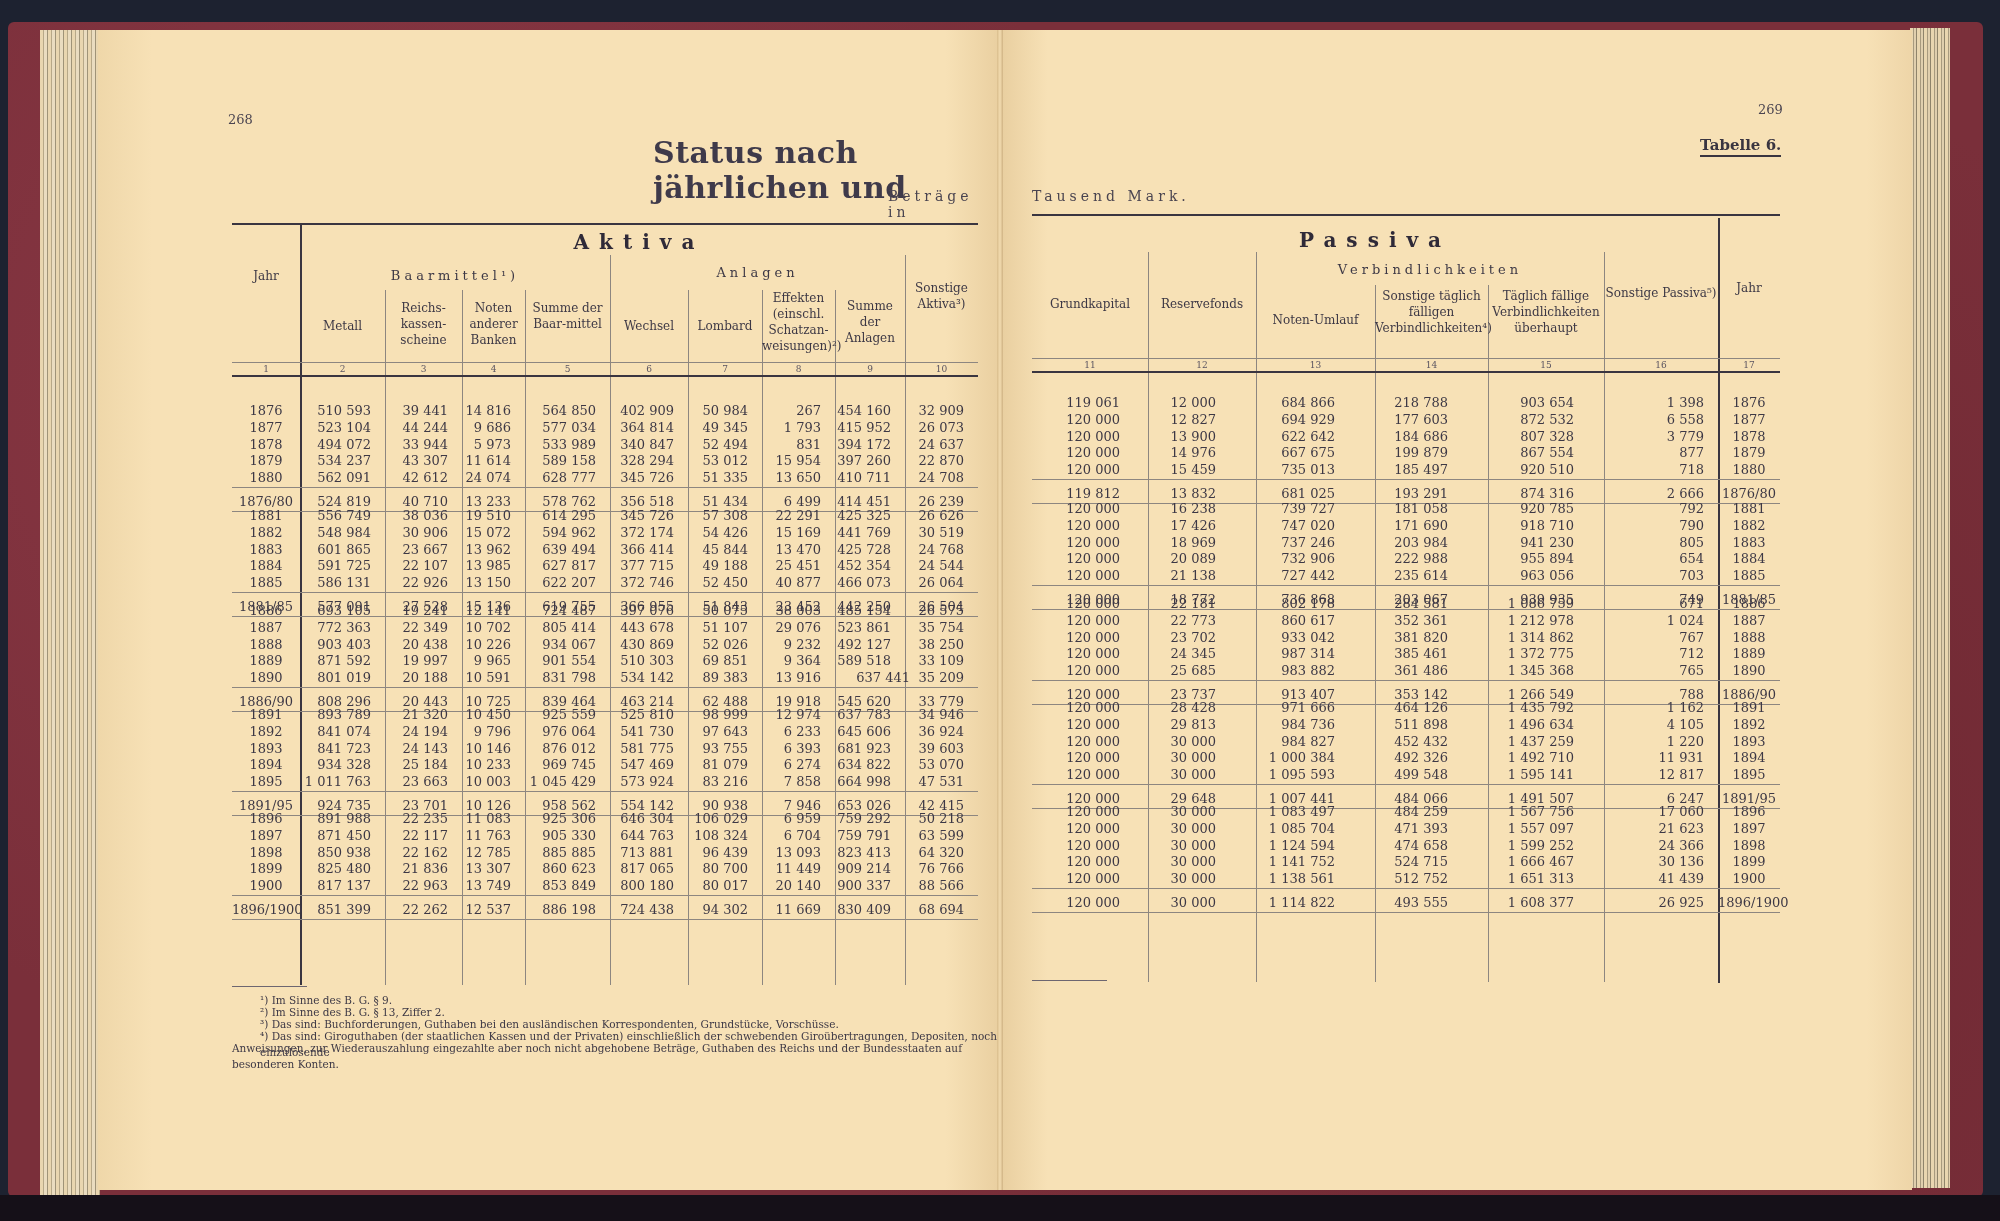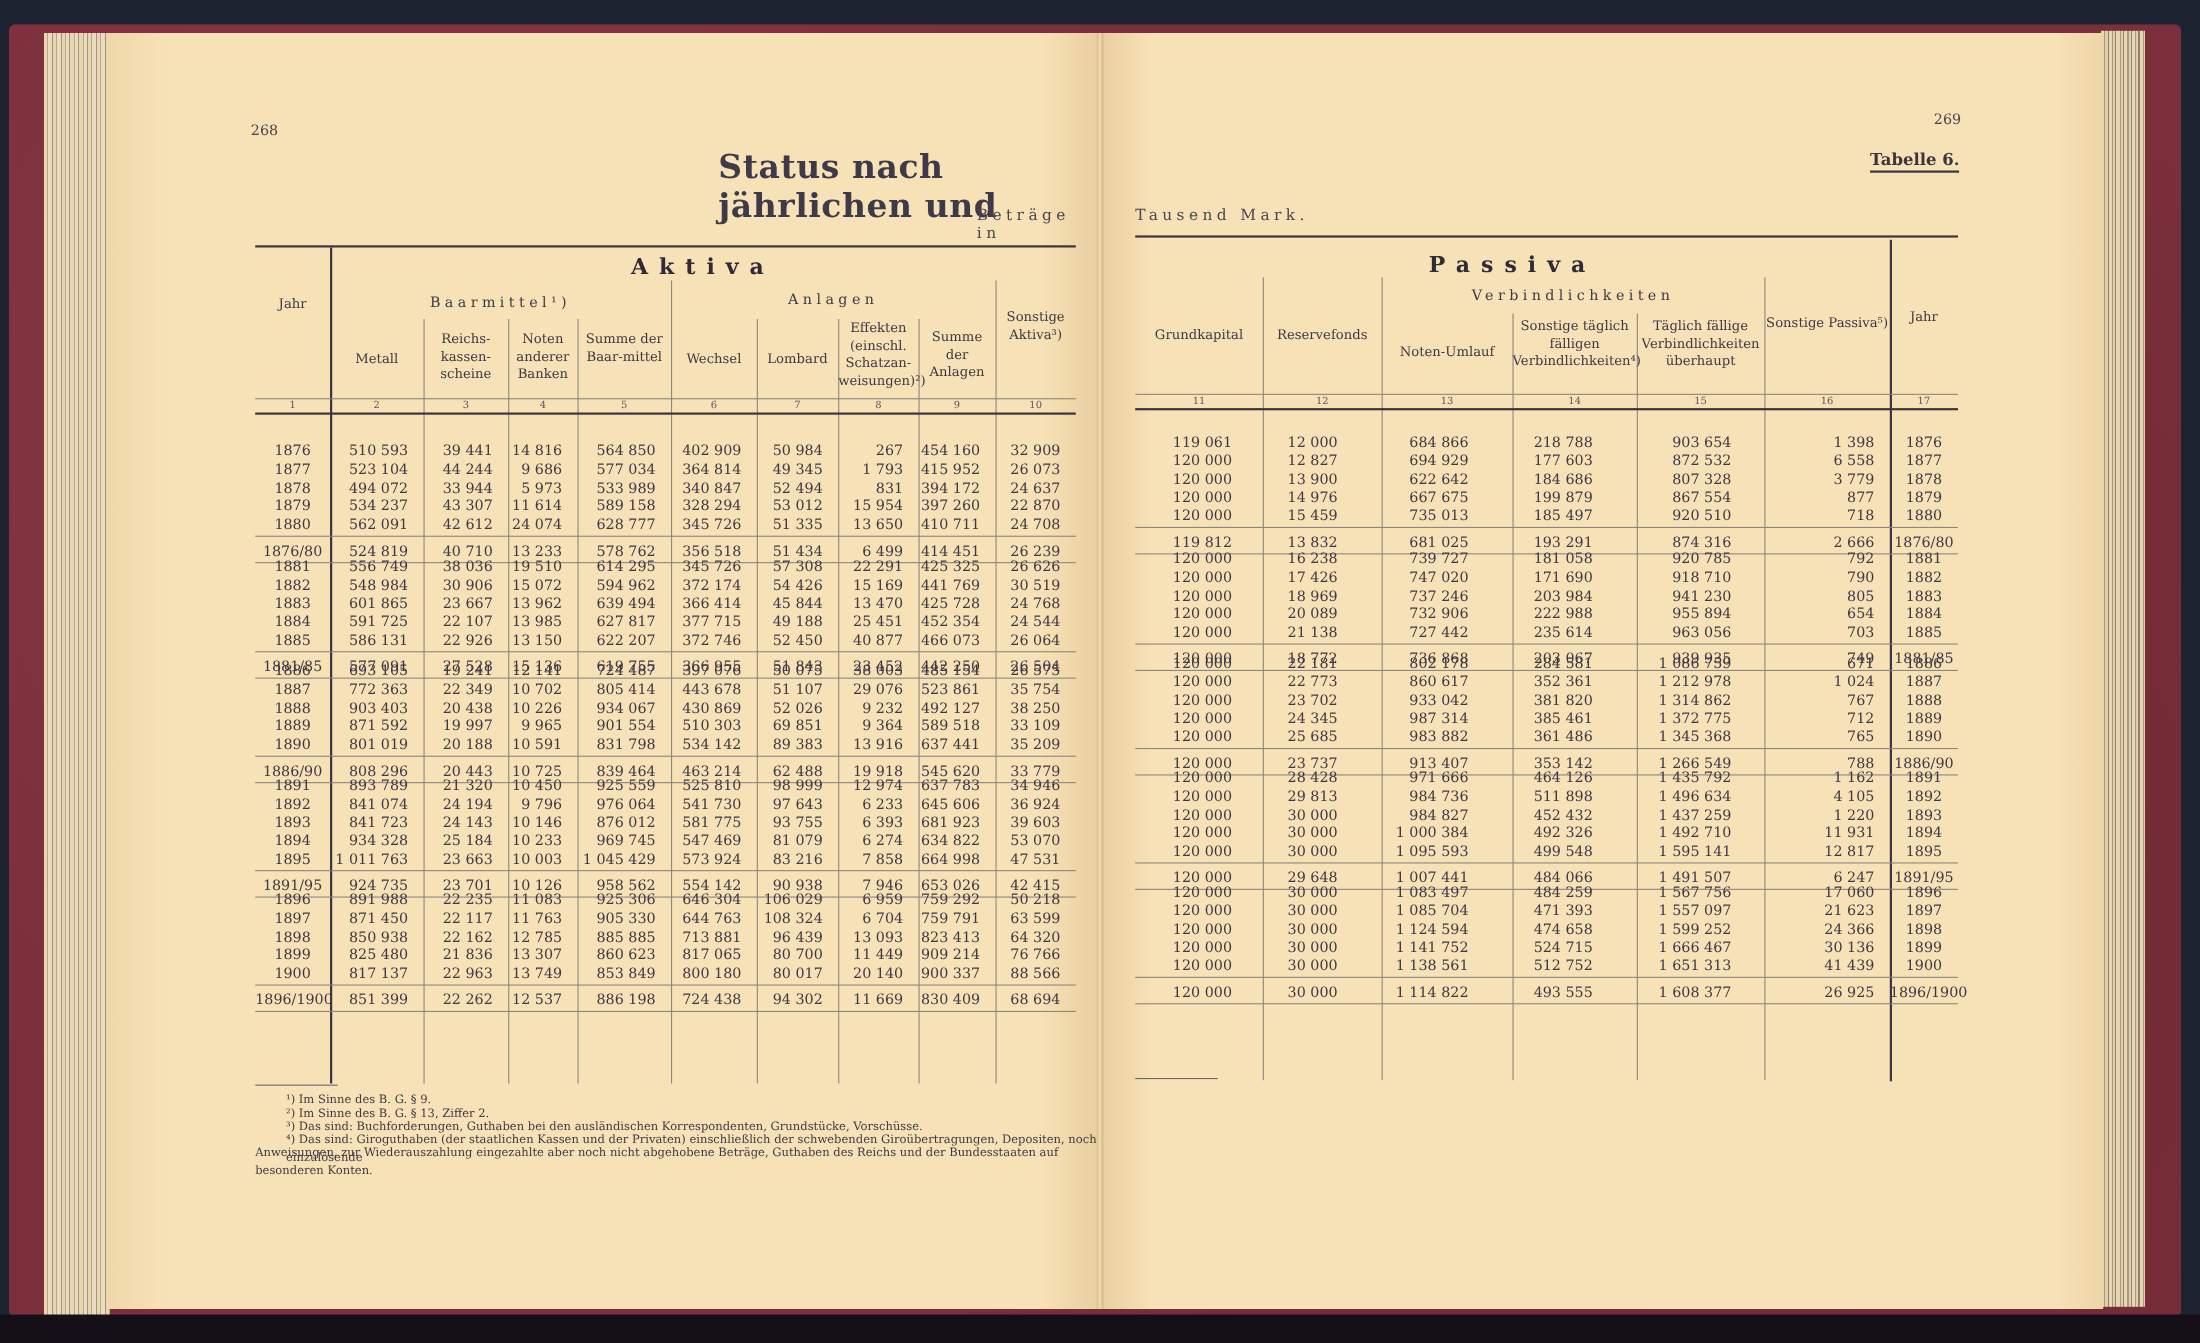--- a/index.html
+++ b/index.html
@@ -283,21 +283,21 @@
     </div>
     <div class="row" style="left: 0px; top: 640.2px; width: 880px;">
       <div class="cell c" style="left: 134px; width: 68px;">1890</div>
       <div class="cell" style="left: 202px; width: 71px;">801 019</div>
       <div class="cell" style="left: 287px; width: 63px;">20 188</div>
       <div class="cell" style="left: 364px; width: 49px;">10 591</div>
       <div class="cell" style="left: 427px; width: 71px;">831 798</div>
       <div class="cell" style="left: 512px; width: 64px;">534 142</div>
       <div class="cell" style="left: 590px; width: 60px;">89 383</div>
       <div class="cell" style="left: 664px; width: 59px;">13 916</div>
-      <div class="cell" style="left: 737px; width: 56px;">637 441</div>
+      <div class="cell" style="left: 737px; width: 56px; padding-left: 19px;">637 441</div>
       <div class="cell" style="left: 807px; width: 59px;">35 209</div>
     </div>
     <div class="row" style="left: 0px; top: 664px; width: 880px;">
       <div class="cell c" style="left: 134px; width: 68px;">1886/90</div>
       <div class="cell" style="left: 202px; width: 71px;">808 296</div>
       <div class="cell" style="left: 287px; width: 63px;">20 443</div>
       <div class="cell" style="left: 364px; width: 49px;">10 725</div>
       <div class="cell" style="left: 427px; width: 71px;">839 464</div>
       <div class="cell" style="left: 512px; width: 64px;">463 214</div>
       <div class="cell" style="left: 590px; width: 60px;">62 488</div>

